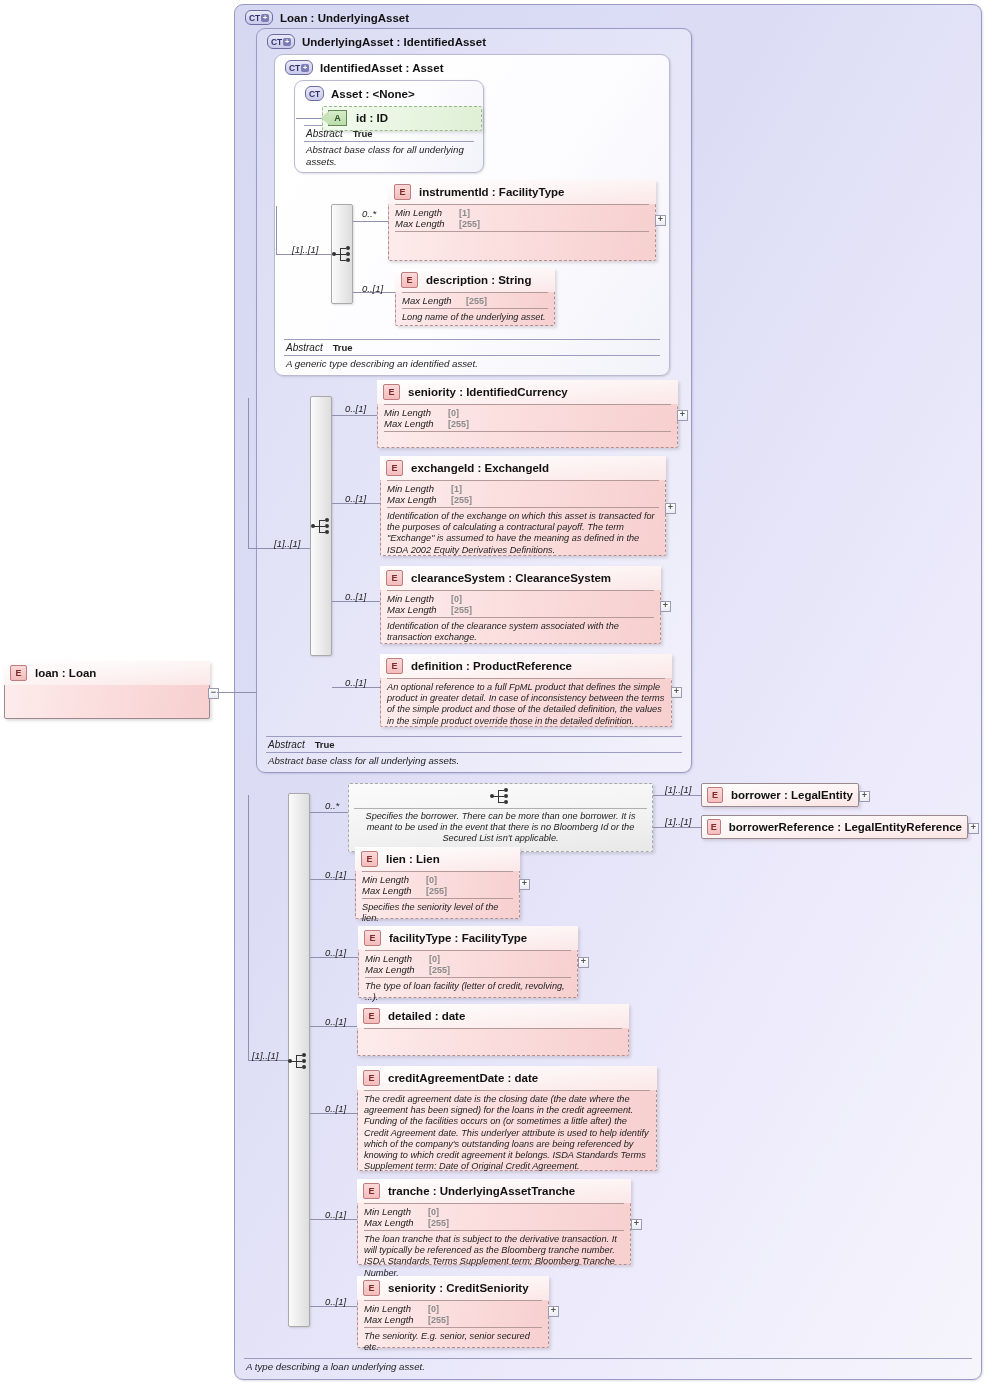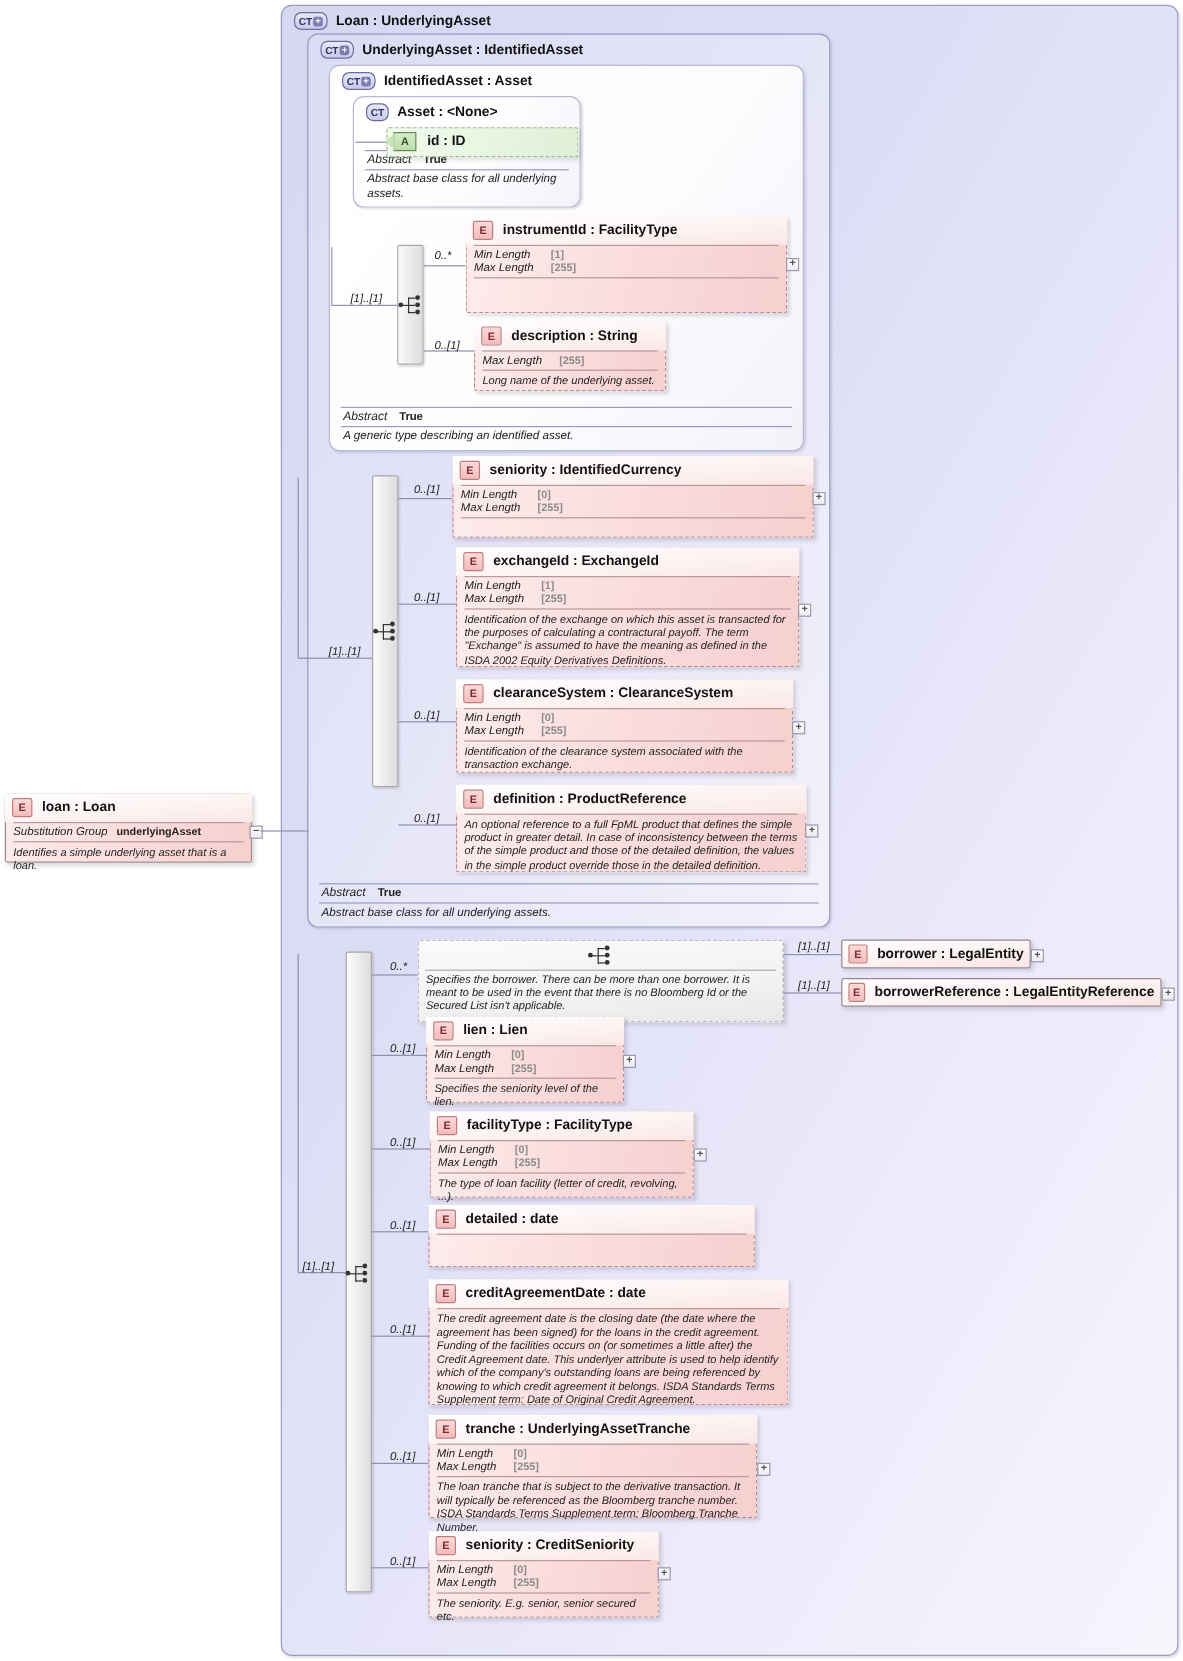--- a/index.html
+++ b/index.html
@@ -131,20 +131,24 @@
   }
   .pm span{transform:translateY(-1px);}
 </style>
 </head>
 <body>
 
 <div class="ctbox" style="left:234px;top:4px;width:748px;height:1376px;">
   <div class="ct-title">
     <span class="ct-badge">CT<span class="plusg">+</span></span>
     <span class="ct-name">Loan      : UnderlyingAsset</span>
+  </div>
+  <div class="ct-foot" style="bottom:6px;">
+    <div class="rule"></div>
+    <div class="ct-doc">A type describing a loan underlying asset.</div>
   </div>
 </div>
 
 <div class="ctbox plain" style="left:256px;top:28px;width:436px;height:745px;">
   <div class="ct-title">
     <span class="ct-badge">CT<span class="plusg">+</span></span>
     <span class="ct-name">UnderlyingAsset : IdentifiedAsset</span>
   </div>
   <div class="ct-foot" style="bottom:5px;">
     <div class="rule"></div>
@@ -372,29 +376,20 @@
 <div class="pm" style="left:671px;top:687px;">
     <span>+</span>
   </div>
 
 <div class="ebox req" style="left:4px;top:661px;width:206px;height:58px;">
   <div class="frame"></div>
   <div class="hdr">
     <span class="e-badge">E</span>
     <span class="e-name">loan        : Loan</span>
   </div>
-  <div class="e-body">
-    <div class="e-rule"></div>
-    <div class="e-prop">
-      <span class="k" style="width:86px;">Substitution Group</span>
-      <span class="v" style="color:#222;">underlyingAsset</span>
-    </div>
-    <div class="e-rule" style="margin-top:2px;"></div>
-    <div class="e-doc">Identifies a simple underlying asset that is a loan.</div>
-  </div>
 </div>
 <div class="pm" style="left:208px;top:688px;">
     <span>−</span>
   </div>
 <div class="hline" style="left:217px;top:692px;width:40px;"></div>
 
 <div class="vline" style="left:248px;top:795px;height:265px;"></div>
 <div class="hline" style="left:248px;top:1060px;width:40px;"></div>
 <div class="card" style="left:252px;top:1050px;">[1]..[1]</div>
 <div class="seqbar" style="left:288px;top:793px;width:22px;height:534px;">
@@ -406,21 +401,21 @@
       <i class="b2"></i>
       <i class="b3"></i>
       <i class="d1"></i>
       <i class="d2"></i>
       <i class="d3"></i>
   </span>
 </div>
 
 <div class="hline" style="left:310px;top:812px;width:38px;"></div>
 <div class="card" style="left:325px;top:800px;">0..*</div>
-<div class="groupbox" style="left:348px;top:783px;width:305px;height:69px;">
+<div class="groupbox" style="left:348px;top:783px;width:305px;height:69px;text-align:center;">
   <div class="ghdr">
     <span class="seqicon">
       <i class="dotl"></i>
         <i class="hl"></i>
         <i class="vl"></i>
         <i class="b1"></i>
         <i class="b2"></i>
         <i class="b3"></i>
         <i class="d1"></i>
         <i class="d2"></i>

